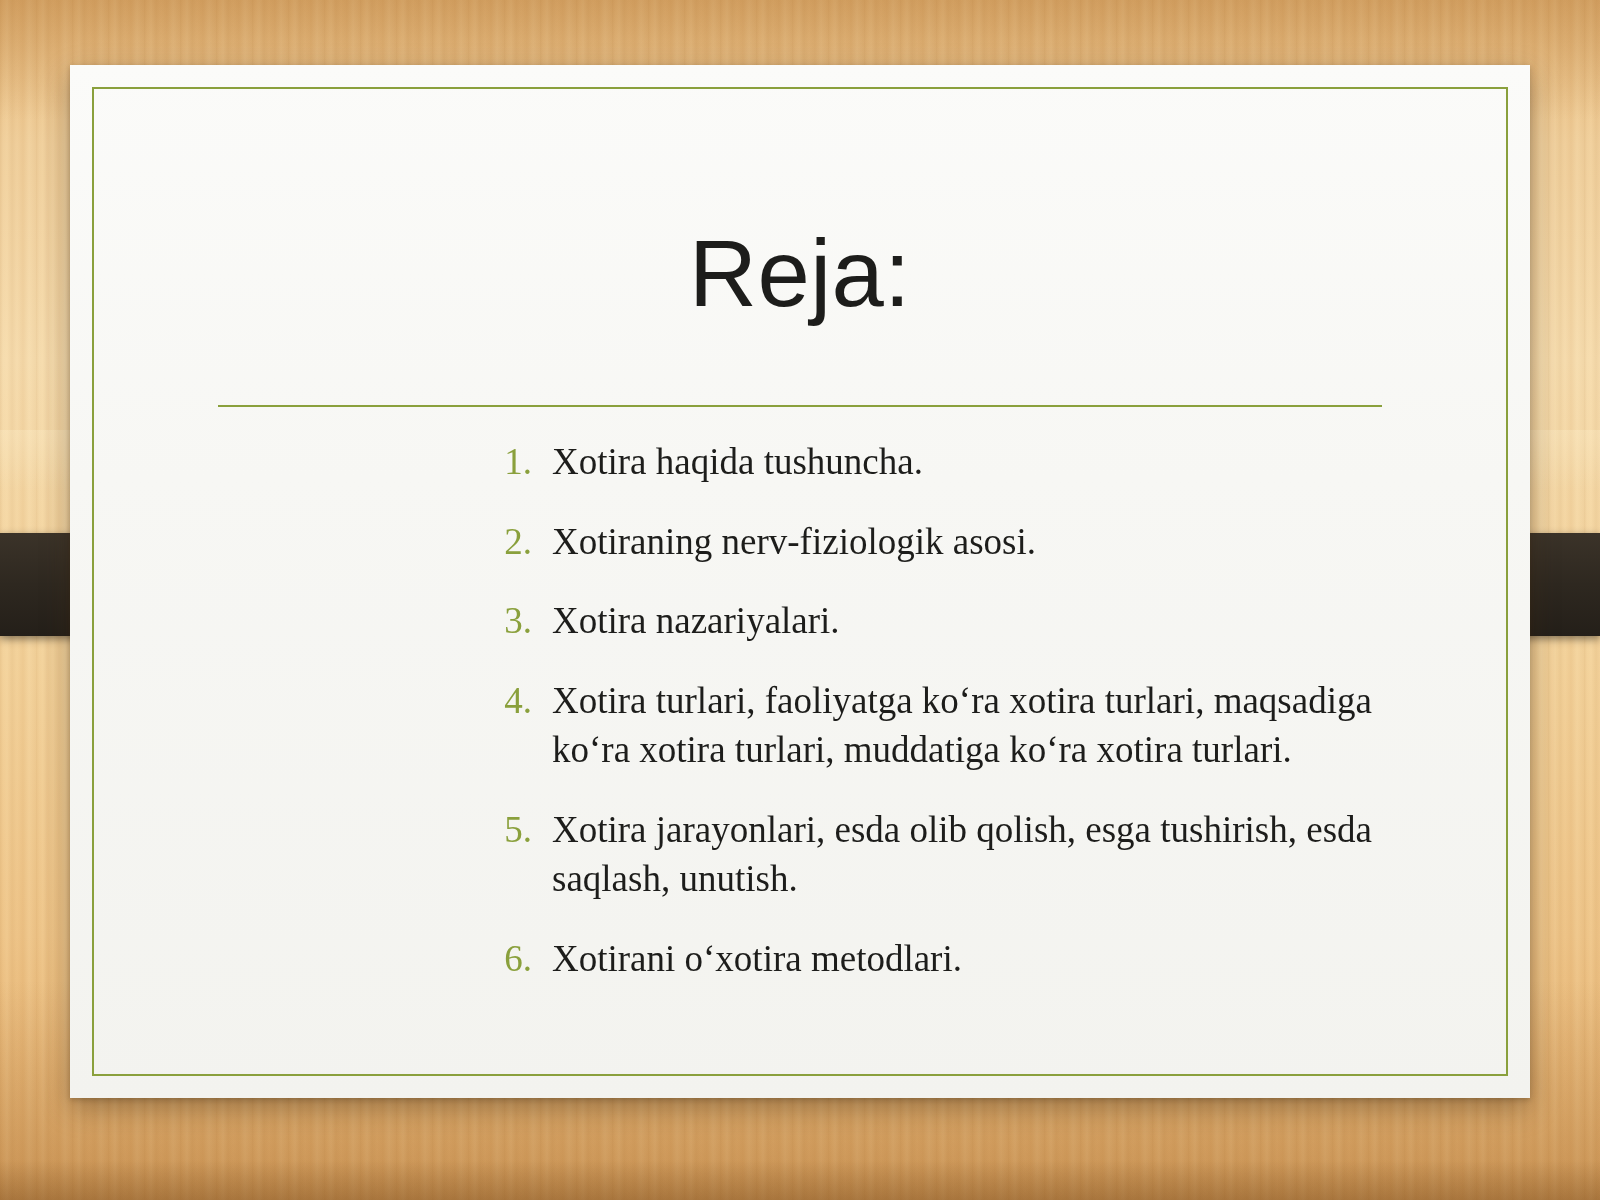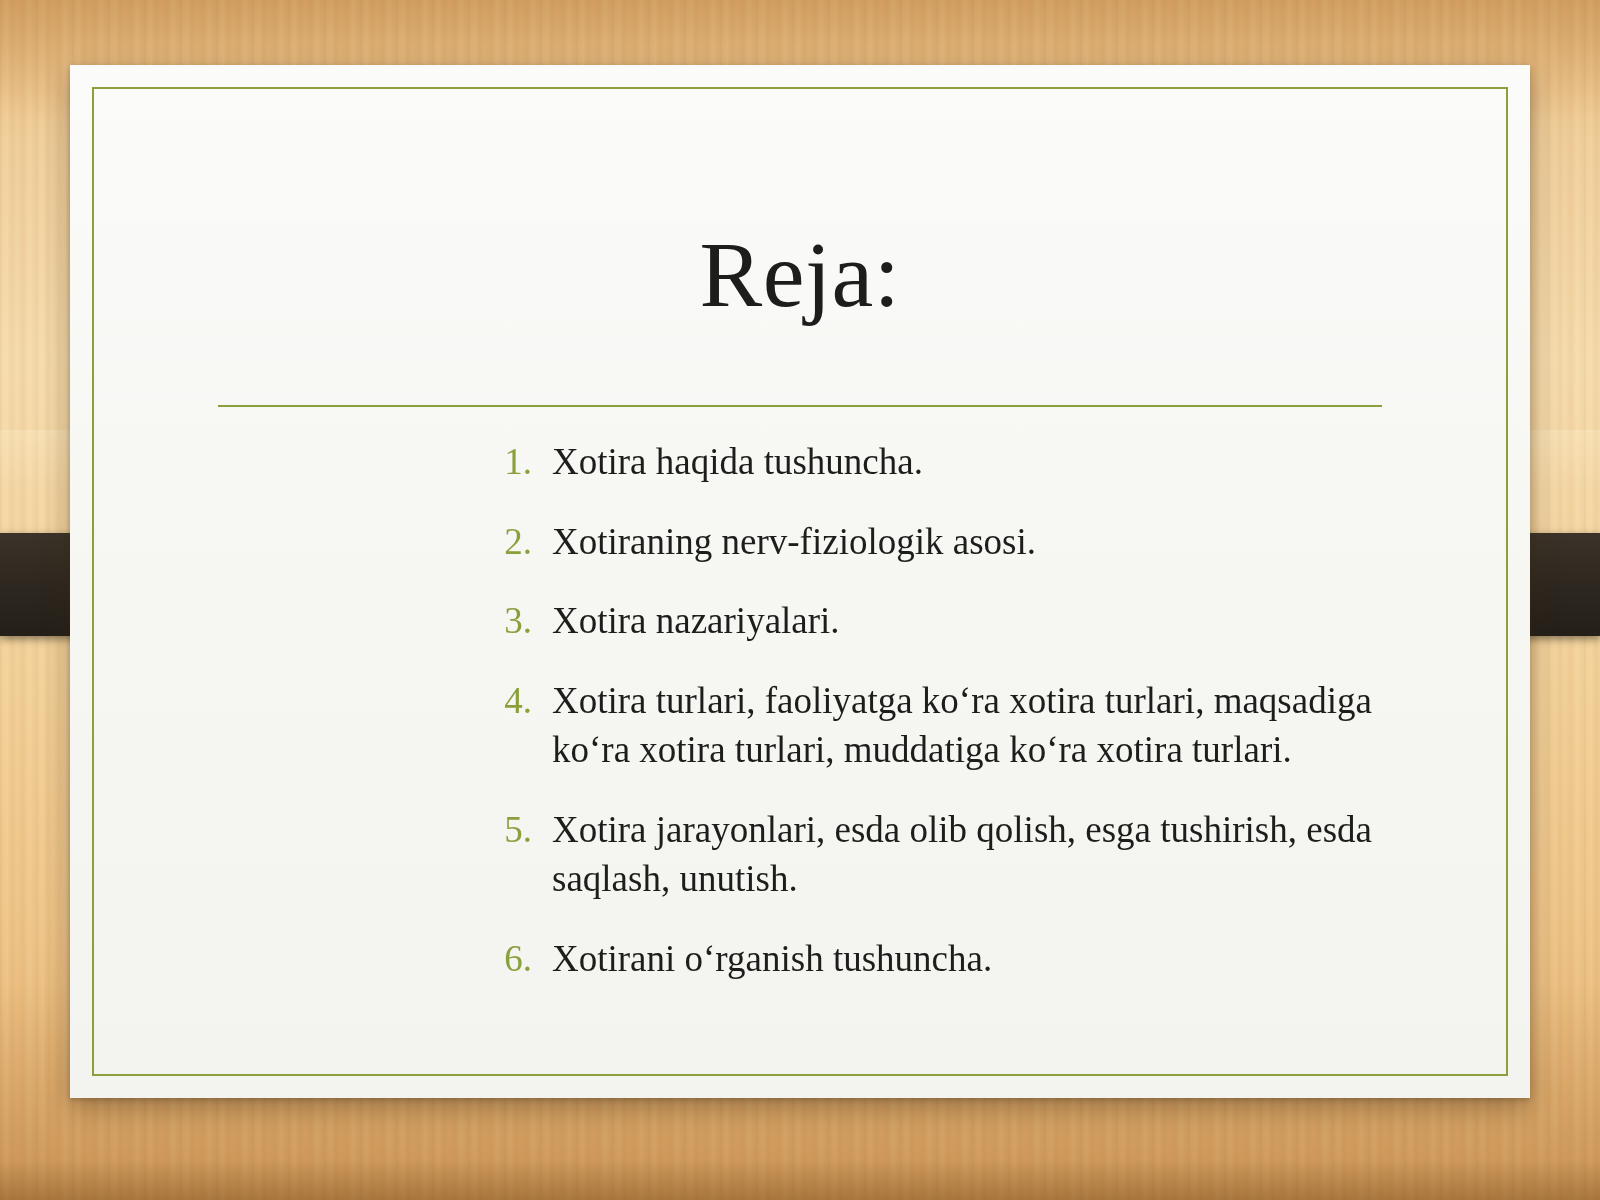--- a/index.html
+++ b/index.html
@@ -76,21 +76,21 @@
 
   .slide-title {
     position: absolute;
     left: 0;
     right: 0;
     top: 160px;
     text-align: center;
     font-size: 94px;
     line-height: 1.05;
     color: #1d1d1b;
-    font-family: Liberation Serif, serif;
+    font-family: Liberation Sans, sans-serif;
     letter-spacing: 0.5px;
   }
 
   .title-rule {
     position: absolute;
     left: 148px;
     right: 148px;
     top: 340px;
     height: 0;
     border-top: 2px solid #8aa03c;
@@ -172,19 +172,19 @@
       <li class="list-row">
         <span class="list-num">4.</span>
         <span class="list-text">Xotira turlari, faoliyatga ko‘ra xotira turlari, maqsadiga ko‘ra xotira turlari, muddatiga ko‘ra xotira turlari.</span>
       </li>
       <li class="list-row">
         <span class="list-num">5.</span>
         <span class="list-text">Xotira jarayonlari, esda olib qolish, esga tushirish, esda saqlash, unutish.</span>
       </li>
       <li class="list-row">
         <span class="list-num">6.</span>
-        <span class="list-text">Xotirani o‘rganish tushuncha.</span>
+        <span class="list-text">Xotirani o‘xotira metodlari.</span>
       </li>
     </ul>
   </div>
 
   <div class="table-edge"></div>
 </div>
 
 </body></html>

